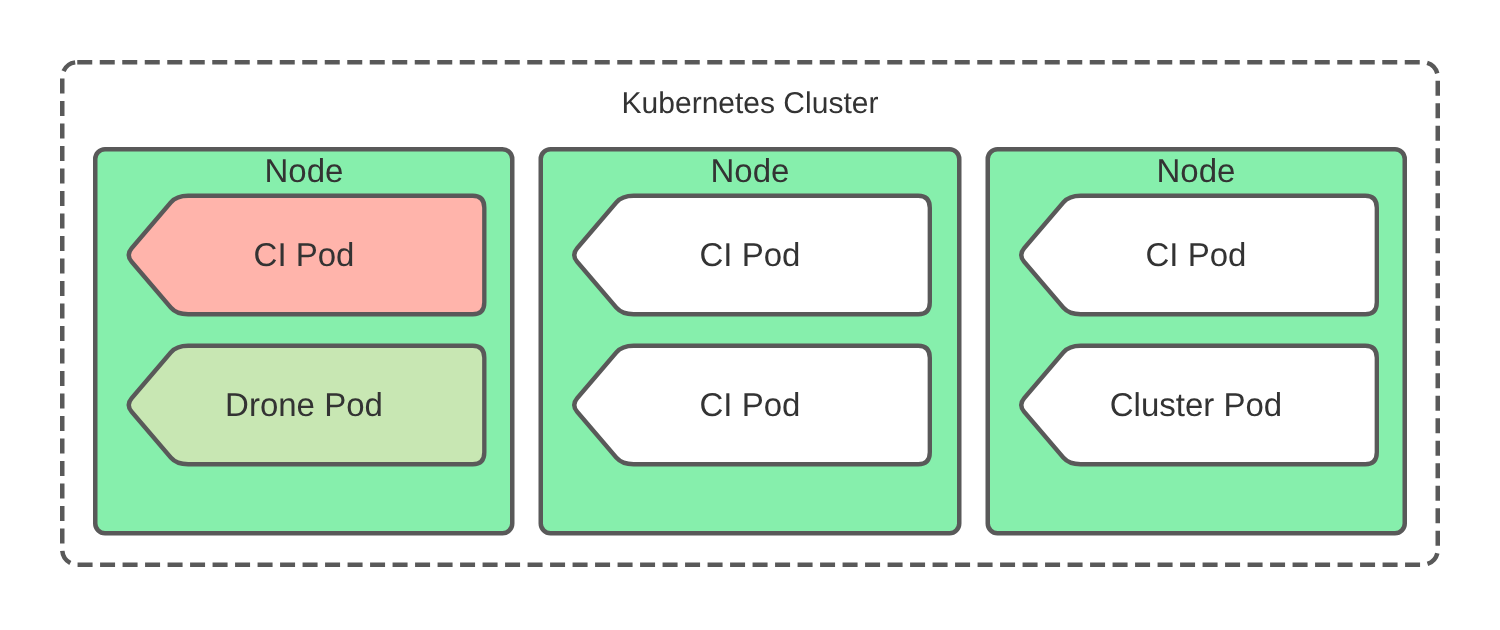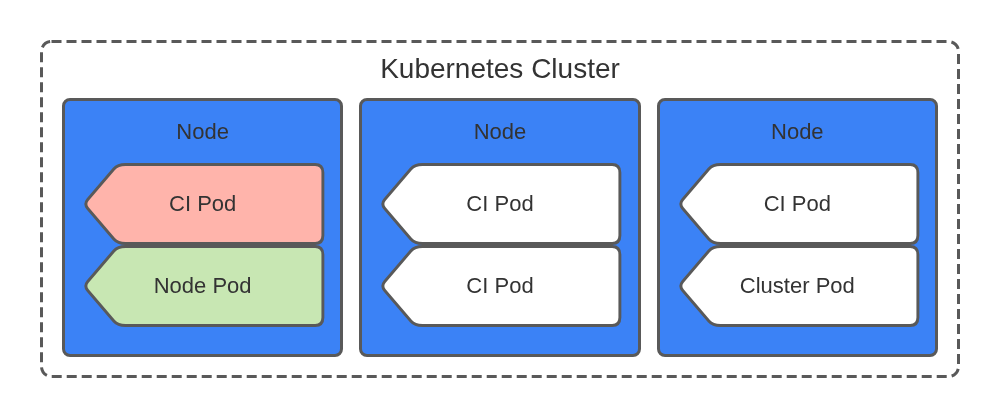--- a/index.html
+++ b/index.html
@@ -17,48 +17,49 @@
   }
   .cluster-border-svg {
     position: absolute; inset: 0;
     width: 100%; height: 100%;
     overflow: visible;
   }
   .cluster-title {
     position: absolute;
     top: 18px; left: 0; right: 0;
     text-align: center;
-    font-size: 28px;
+    font-size: 20px;
     line-height: 22px;
     color: #333333;
   }
   .nodes-row {
     position: absolute;
     left: 22px; right: 22px;
     top: 58px; height: 259px;
     display: flex;
     gap: 16px;
   }
   .node {
     flex: 1;
-    background: #3b82f6;
+    background: #86efac;
     border: 3px solid #595959;
     border-radius: 8px;
-    padding: 20px 16px 0 16px;
+    padding: 2px 16px 0 16px;
   }
   .node-label {
     text-align: center;
     font-size: 22px;
     line-height: 22px;
     color: #333333;
   }
   .pods {
-    margin-top: 20px;
+    margin-top: 4px;
     display: flex;
     flex-direction: column;
+    gap: 18px;
   }
   .pod {
     position: relative;
     height: 82px;
   }
   .pod svg {
     position: absolute; inset: 0;
     width: 100%; height: 100%;
     display: block;
     overflow: visible;
@@ -94,21 +95,21 @@
         <div class="pod">
           <svg viewBox="0 0 252 82" preserveAspectRatio="none" aria-hidden="true">
             <path d="M 46 1.5 L 242.5 1.5 Q 250.5 1.5 250.5 9.5 L 250.5 72.5 Q 250.5 80.5 242.5 80.5 L 46 80.5 Q 38 80.5 34 76 L 7 45.5 Q 3 41 7 36.5 L 34 6 Q 38 1.5 46 1.5 Z" fill="#FFB4AB"></path>
           </svg>
           <span class="pod-label">CI Pod</span>
         </div>
         <div class="pod">
           <svg viewBox="0 0 252 82" preserveAspectRatio="none" aria-hidden="true">
             <path d="M 46 1.5 L 242.5 1.5 Q 250.5 1.5 250.5 9.5 L 250.5 72.5 Q 250.5 80.5 242.5 80.5 L 46 80.5 Q 38 80.5 34 76 L 7 45.5 Q 3 41 7 36.5 L 34 6 Q 38 1.5 46 1.5 Z" fill="#C8E7B3"></path>
           </svg>
-          <span class="pod-label">Node Pod</span>
+          <span class="pod-label">Drone Pod</span>
         </div>
       </div>
     </div>
 
     <div class="node">
       <div class="node-label">Node</div>
       <div class="pods">
         <div class="pod">
           <svg viewBox="0 0 252 82" preserveAspectRatio="none" aria-hidden="true">
             <path d="M 46 1.5 L 242.5 1.5 Q 250.5 1.5 250.5 9.5 L 250.5 72.5 Q 250.5 80.5 242.5 80.5 L 46 80.5 Q 38 80.5 34 76 L 7 45.5 Q 3 41 7 36.5 L 34 6 Q 38 1.5 46 1.5 Z" fill="#FFFFFF"></path>

